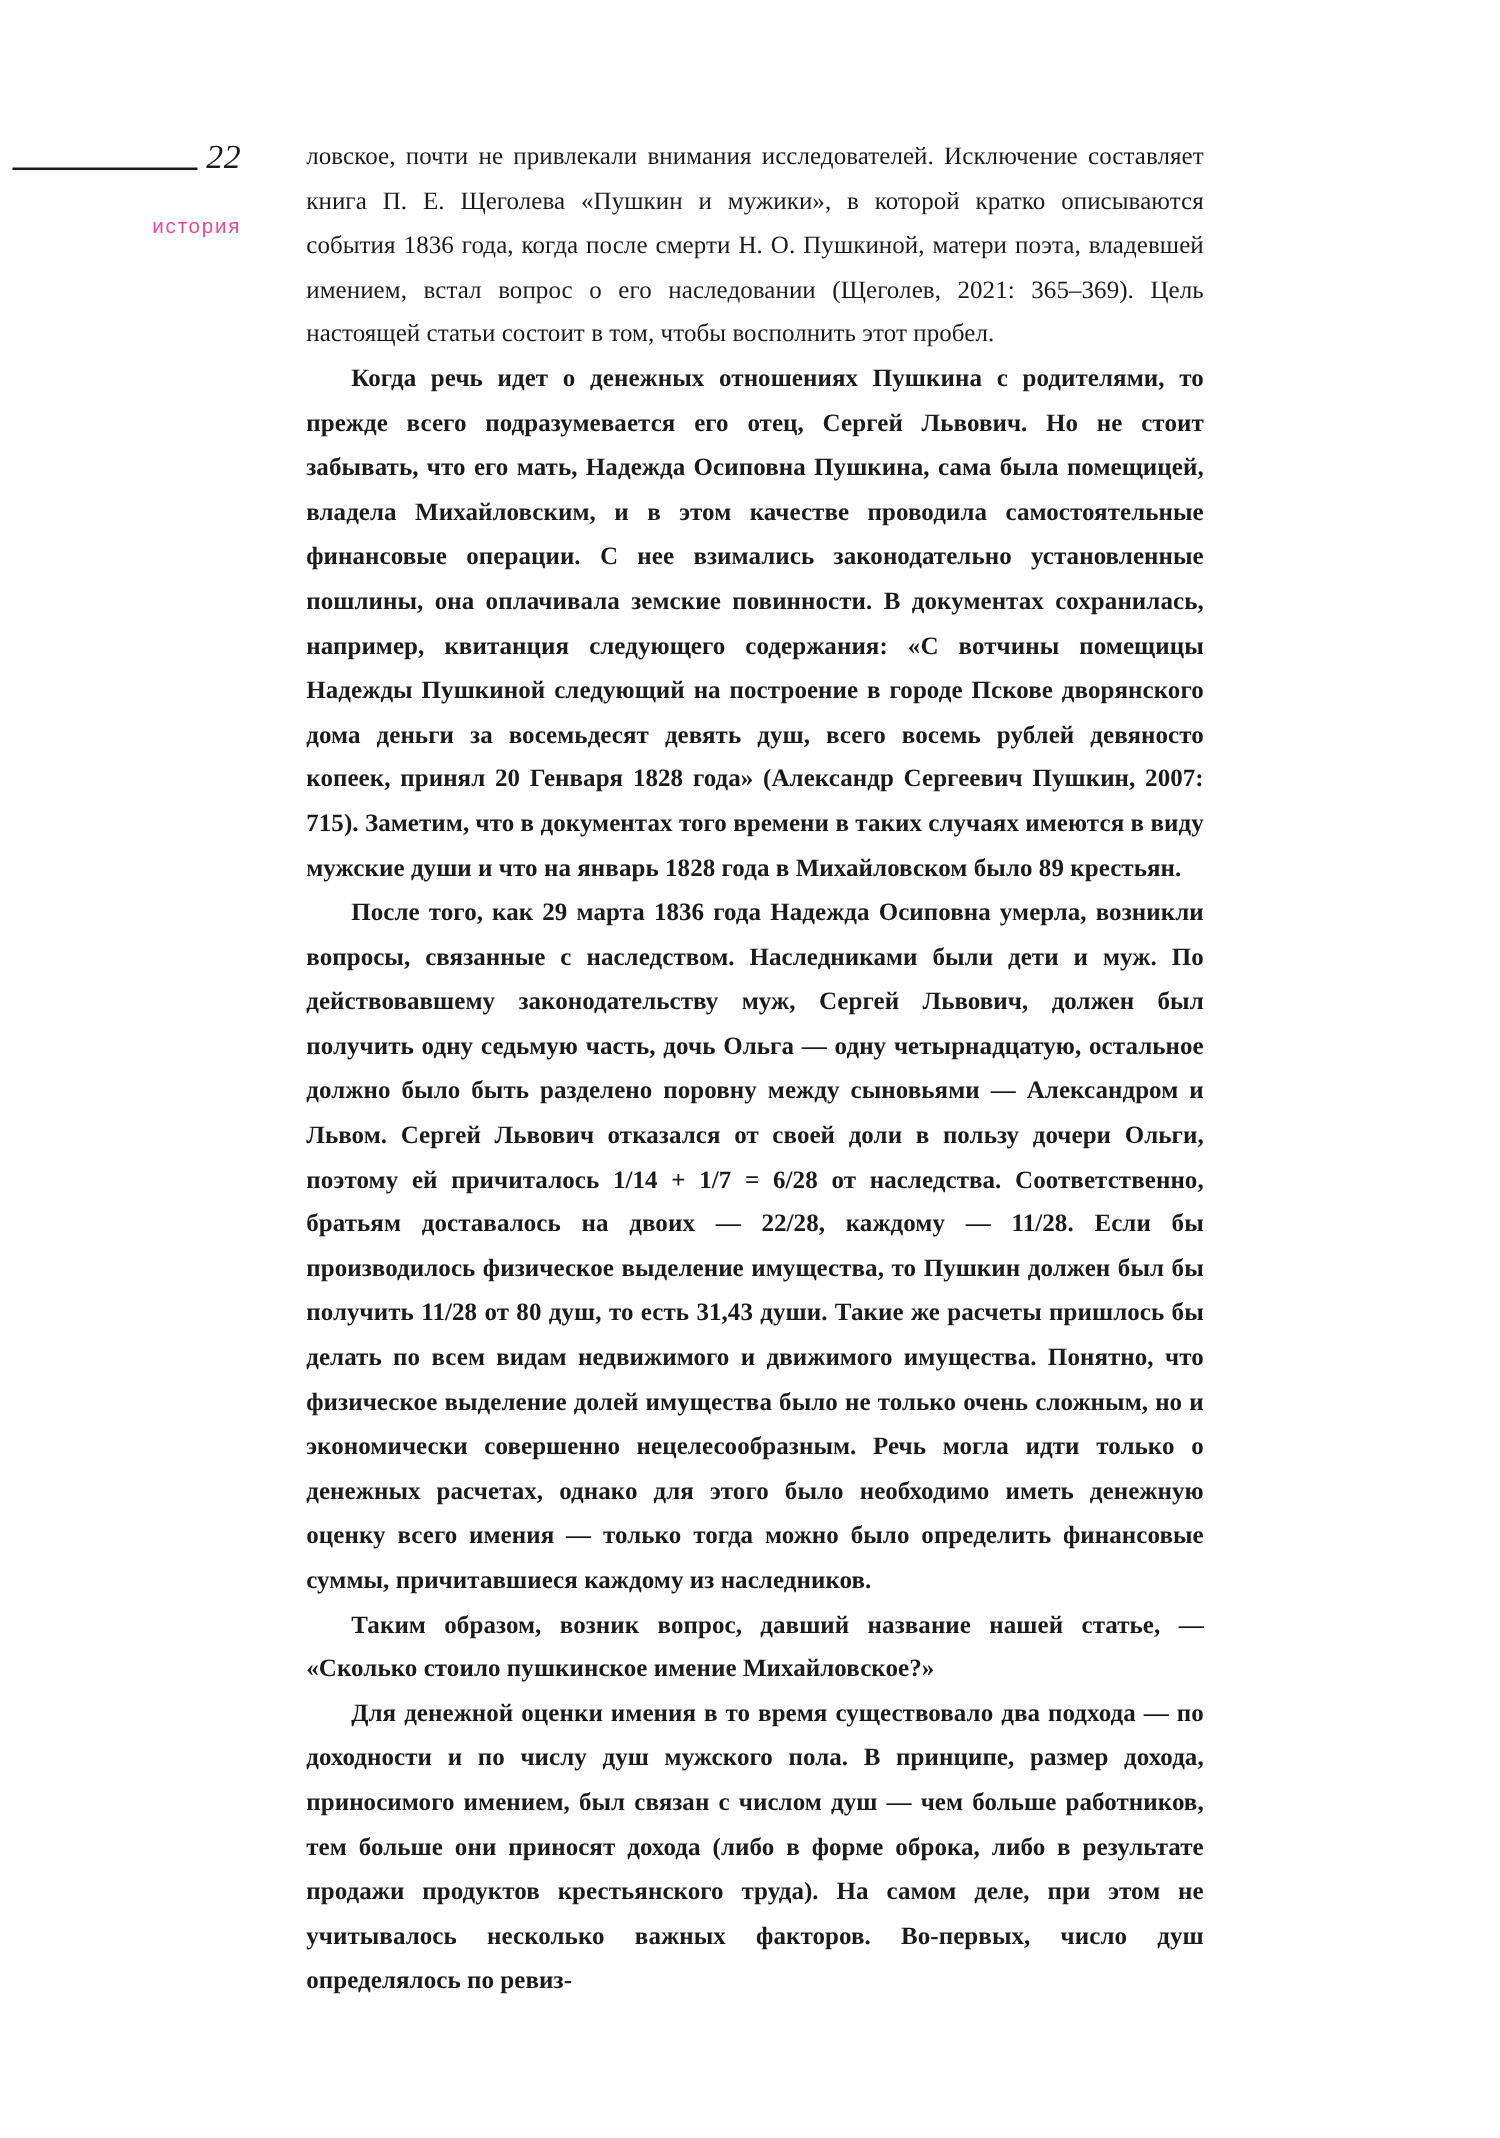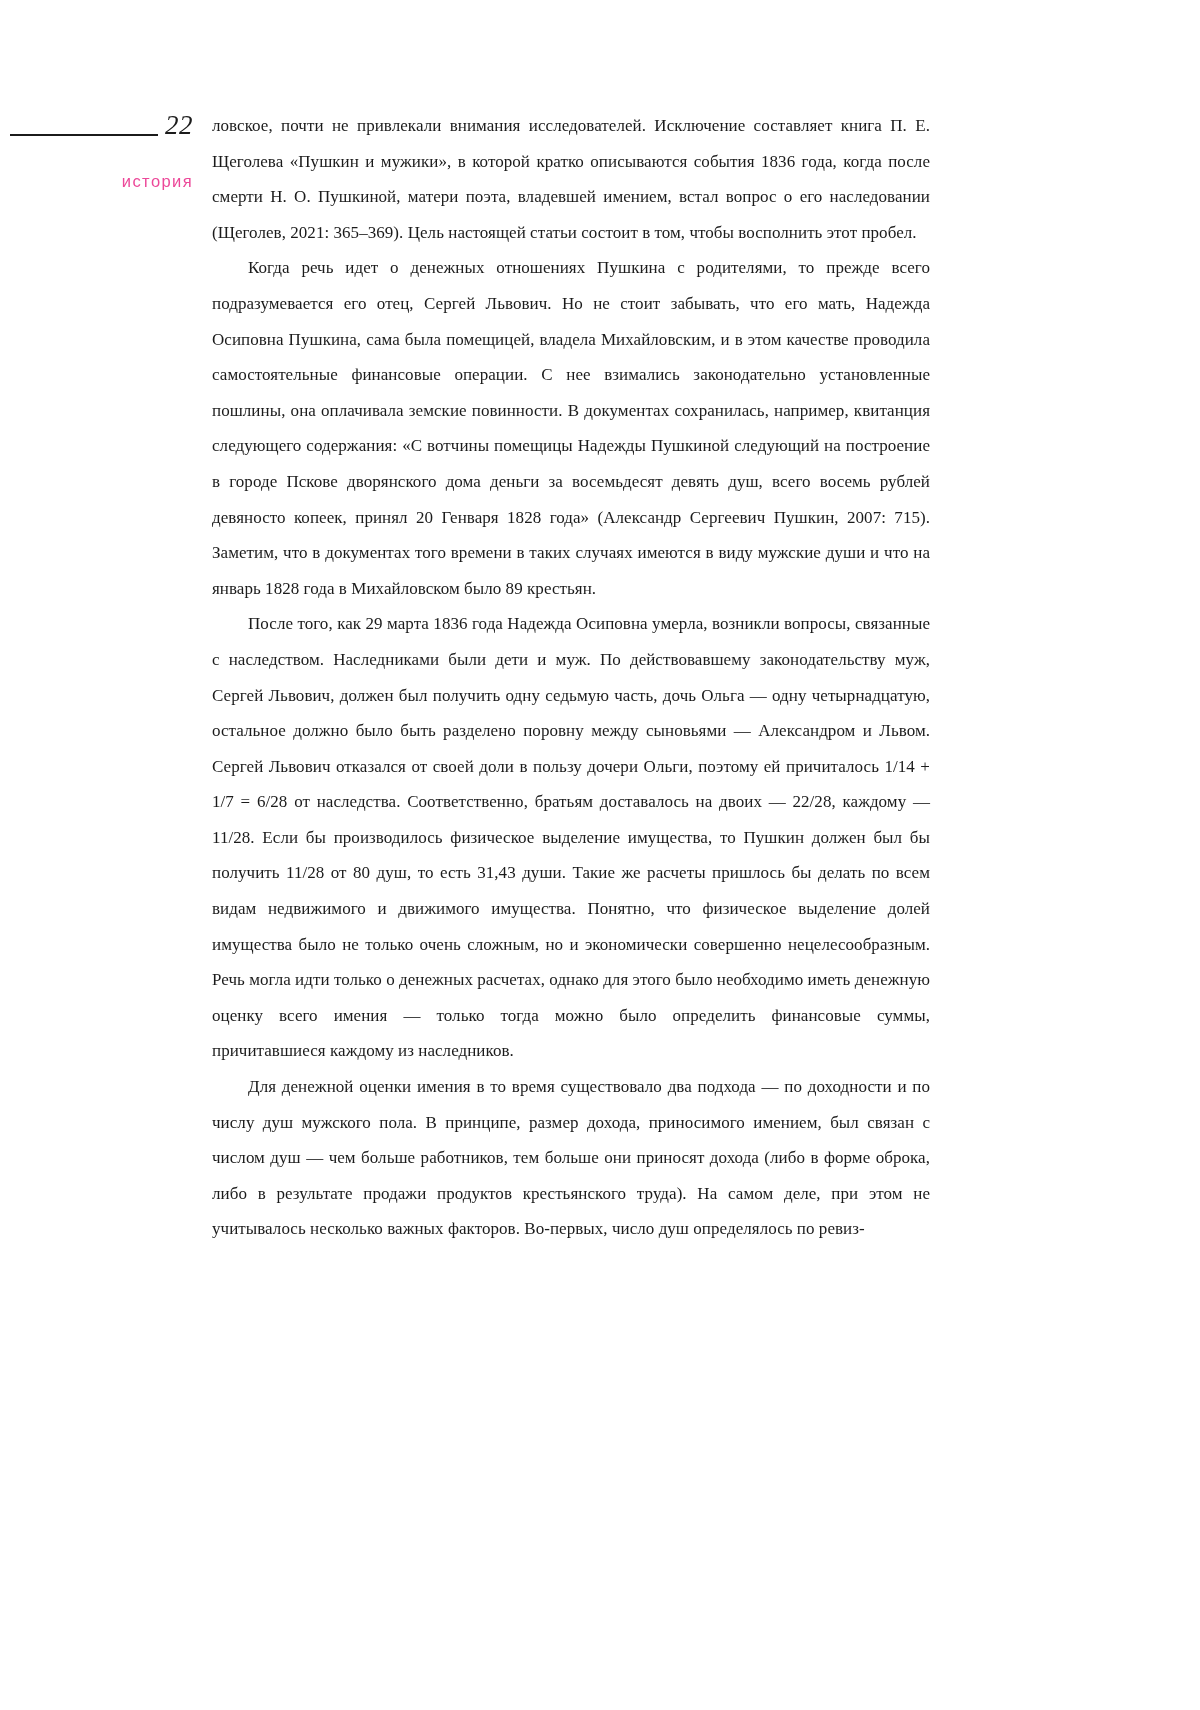--- a/index.html
+++ b/index.html
@@ -50,35 +50,36 @@
     font-family: "Liberation Sans", sans-serif;
     font-size: 16.5px;
     letter-spacing: 1.4px;
     color: #ec4899;
     text-transform: lowercase;
   }
 
   
   .text-col {
     position: absolute;
-    left: 212px;
+    left: 245px;
     top: 108px;
     width: 718px;
     text-align: justify;
     text-justify: inter-word;
-    font-size: 17px;
+    font-size: 20px;
     line-height: 35.6px;
     letter-spacing: 0.05px;
     hyphens: manual;
   }
   .text-col p {
     margin: 0;
   }
   .text-col p.indent {
     text-indent: 36px;
+    font-weight: bold;
   }
 
   
   .footer {
     position: absolute;
     left: 228px;
     top: 1596px;
     width: 718px;
     text-align: right;
     font-family: "Liberation Sans", sans-serif;
@@ -95,17 +96,18 @@
   <div class="margin-block">
     <div class="margin-rule"></div>
     <div class="folio">22</div>
     <div class="section-label">история</div>
   </div>
 
   <div class="text-col">
     <p>ловское, почти не привлекали внимания исследователей. Исключение составляет книга П. Е. Щеголева «Пушкин и мужики», в которой кратко описываются события 1836 года, когда после смерти Н. О. Пушкиной, матери поэта, владевшей имением, встал вопрос о его наследовании (Щеголев, 2021: 365–369). Цель настоящей статьи состоит в том, чтобы восполнить этот пробел.</p>
     <p class="indent">Когда речь идет о денежных отношениях Пушкина с родителями, то прежде всего подразумевается его отец, Сергей Львович. Но не стоит забывать, что его мать, Надежда Осиповна Пушкина, сама была помещицей, владела Михайловским, и в этом качестве проводила самостоятельные финансовые операции. С нее взимались законодательно установленные пошлины, она оплачивала земские повинности. В документах сохранилась, например, квитанция следующего содержания: «С вотчины помещицы Надежды Пушкиной следующий на построение в городе Пскове дворянского дома деньги за восемьдесят девять душ, всего восемь рублей девяносто копеек, принял 20 Генваря 1828 года» (Александр Сергеевич Пушкин, 2007: 715). Заметим, что в документах того времени в таких случаях имеются в виду мужские души и что на январь 1828 года в Михайловском было 89 крестьян.</p>
     <p class="indent">После того, как 29 марта 1836 года Надежда Осиповна умерла, возникли вопросы, связанные с наследством. Наследниками были дети и муж. По действовавшему законодательству муж, Сергей Львович, должен был получить одну седьмую часть, дочь Ольга — одну четырнадцатую, остальное должно было быть разделено поровну между сыновьями — Александром и Львом. Сергей Львович отказался от своей доли в пользу дочери Ольги, поэтому ей причиталось 1/14 + 1/7 = 6/28 от наследства. Соответственно, братьям доставалось на двоих — 22/28, каждому — 11/28. Если бы производилось физическое выделение имущества, то Пушкин должен был бы получить 11/28 от 80 душ, то есть 31,43 души. Такие же расчеты пришлось бы делать по всем видам недвижимого и движимого имущества. Понятно, что физическое выделение долей имущества было не только очень сложным, но и экономически совершенно нецелесообразным. Речь могла идти только о денежных расчетах, однако для этого было необходимо иметь денежную оценку всего имения — только тогда можно было определить финансовые суммы, причитавшиеся каждому из наследников.</p>
+    <p class="indent">Таким образом, возник вопрос, давший название нашей статье, — «Сколько стоило пушкинское имение Михайловское?»</p>
     <p class="indent">Для денежной оценки имения в то время существовало два подхода — по доходности и по числу душ мужского пола. В принципе, размер дохода, приносимого имением, был связан с числом душ — чем больше работников, тем больше они приносят дохода (либо в форме оброка, либо в результате продажи продуктов крестьянского труда). На самом деле, при этом не учитывалось несколько важных факторов. Во-первых, число душ определялось по ревиз-</p>
   </div>
 
 
 </div>
 
 </body></html>

